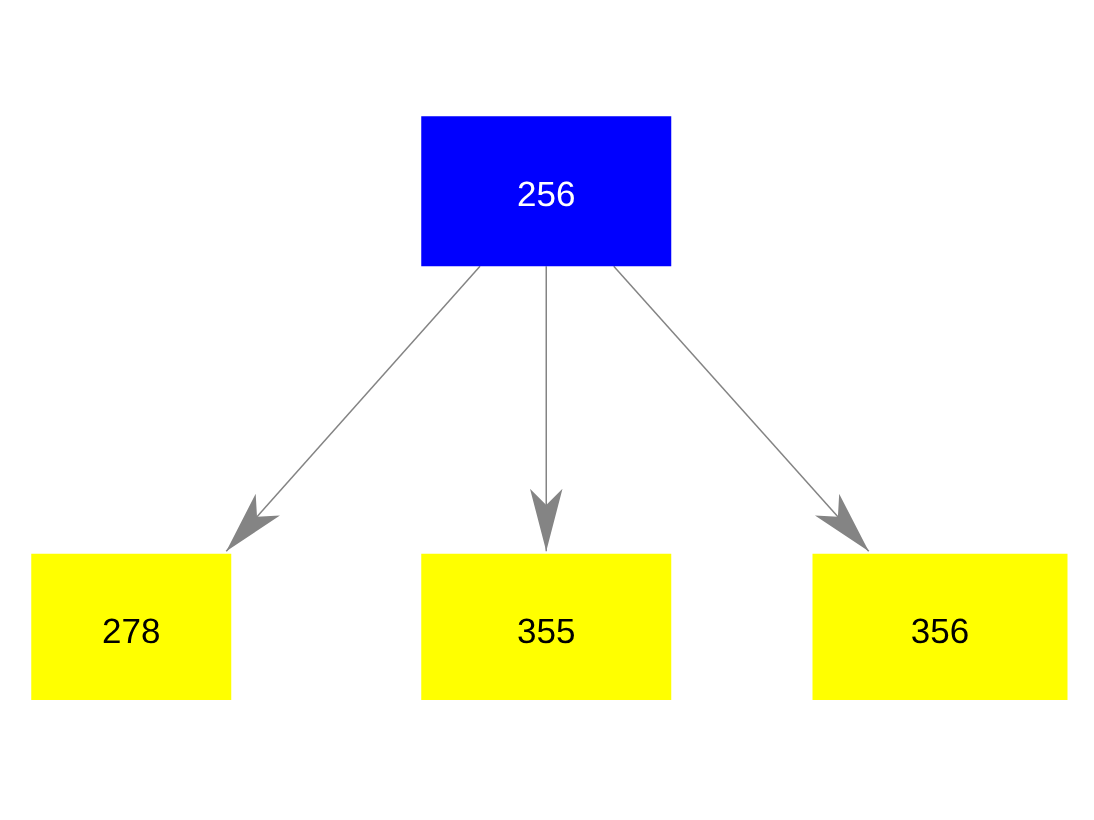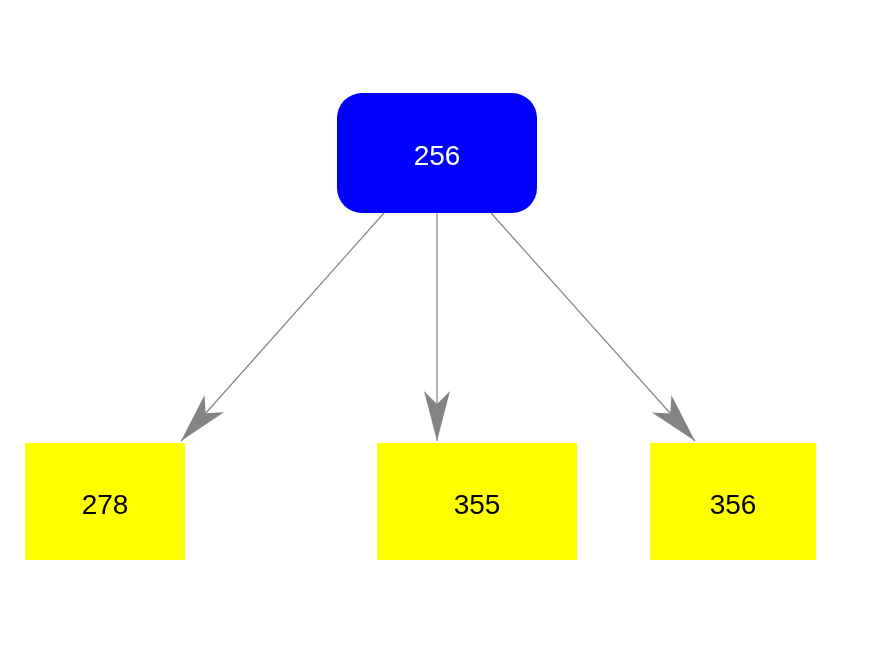--- a/index.html
+++ b/index.html
@@ -48,26 +48,26 @@
       <marker id="arrowhead" markerUnits="userSpaceOnUse" markerWidth="54" markerHeight="30" refX="50" refY="13" orient="auto">
         <path id="arrowhead-path" d="M0,0 L50,13 L0,26 L13,13 Z" fill="#848484"></path>
       </marker>
     </defs>
 
   <line x1="384" y1="213" x2="181" y2="441" stroke="#848484" stroke-width="1.2" marker-end="url(#arrowhead)"></line>
       <line x1="437" y1="213" x2="437" y2="441" stroke="#848484" stroke-width="1.2" marker-end="url(#arrowhead)"></line>
       <line x1="491" y1="213" x2="695" y2="441" stroke="#848484" stroke-width="1.2" marker-end="url(#arrowhead)"></line>
     </svg>
 
-  <div class="node" style="left: 337px; top: 93px; width: 200px; height: 120px; background: rgb(0, 0, 255); color: rgb(255, 255, 255); border-radius: 25px;">
+  <div class="node" style="left: 337px; top: 93px; width: 200px; height: 120px; background: rgb(0, 0, 255); color: rgb(255, 255, 255);">
     <span class="node-label">256</span>
   </div>
   <div class="node" style="left: 25px; top: 443px; width: 160px; height: 117px; background: rgb(255, 255, 0); color: rgb(0, 0, 0);">
     <span class="node-label">278</span>
   </div>
-  <div class="node" style="left: 337px; top: 443px; width: 200px; height: 117px; background: rgb(255, 255, 0); color: rgb(0, 0, 0); margin-left: 40px;">
+  <div class="node" style="left: 337px; top: 443px; width: 200px; height: 117px; background: rgb(255, 255, 0); color: rgb(0, 0, 0);">
     <span class="node-label">355</span>
   </div>
-  <div class="node" style="left: 650px; top: 443px; width: 166px; height: 117px; background: rgb(255, 255, 0); color: rgb(0, 0, 0);">
+  <div class="node" style="left: 650px; top: 443px; width: 204px; height: 117px; background: rgb(255, 255, 0); color: rgb(0, 0, 0);">
     <span class="node-label">356</span>
   </div>
 
 </div>
 
 </body></html>

